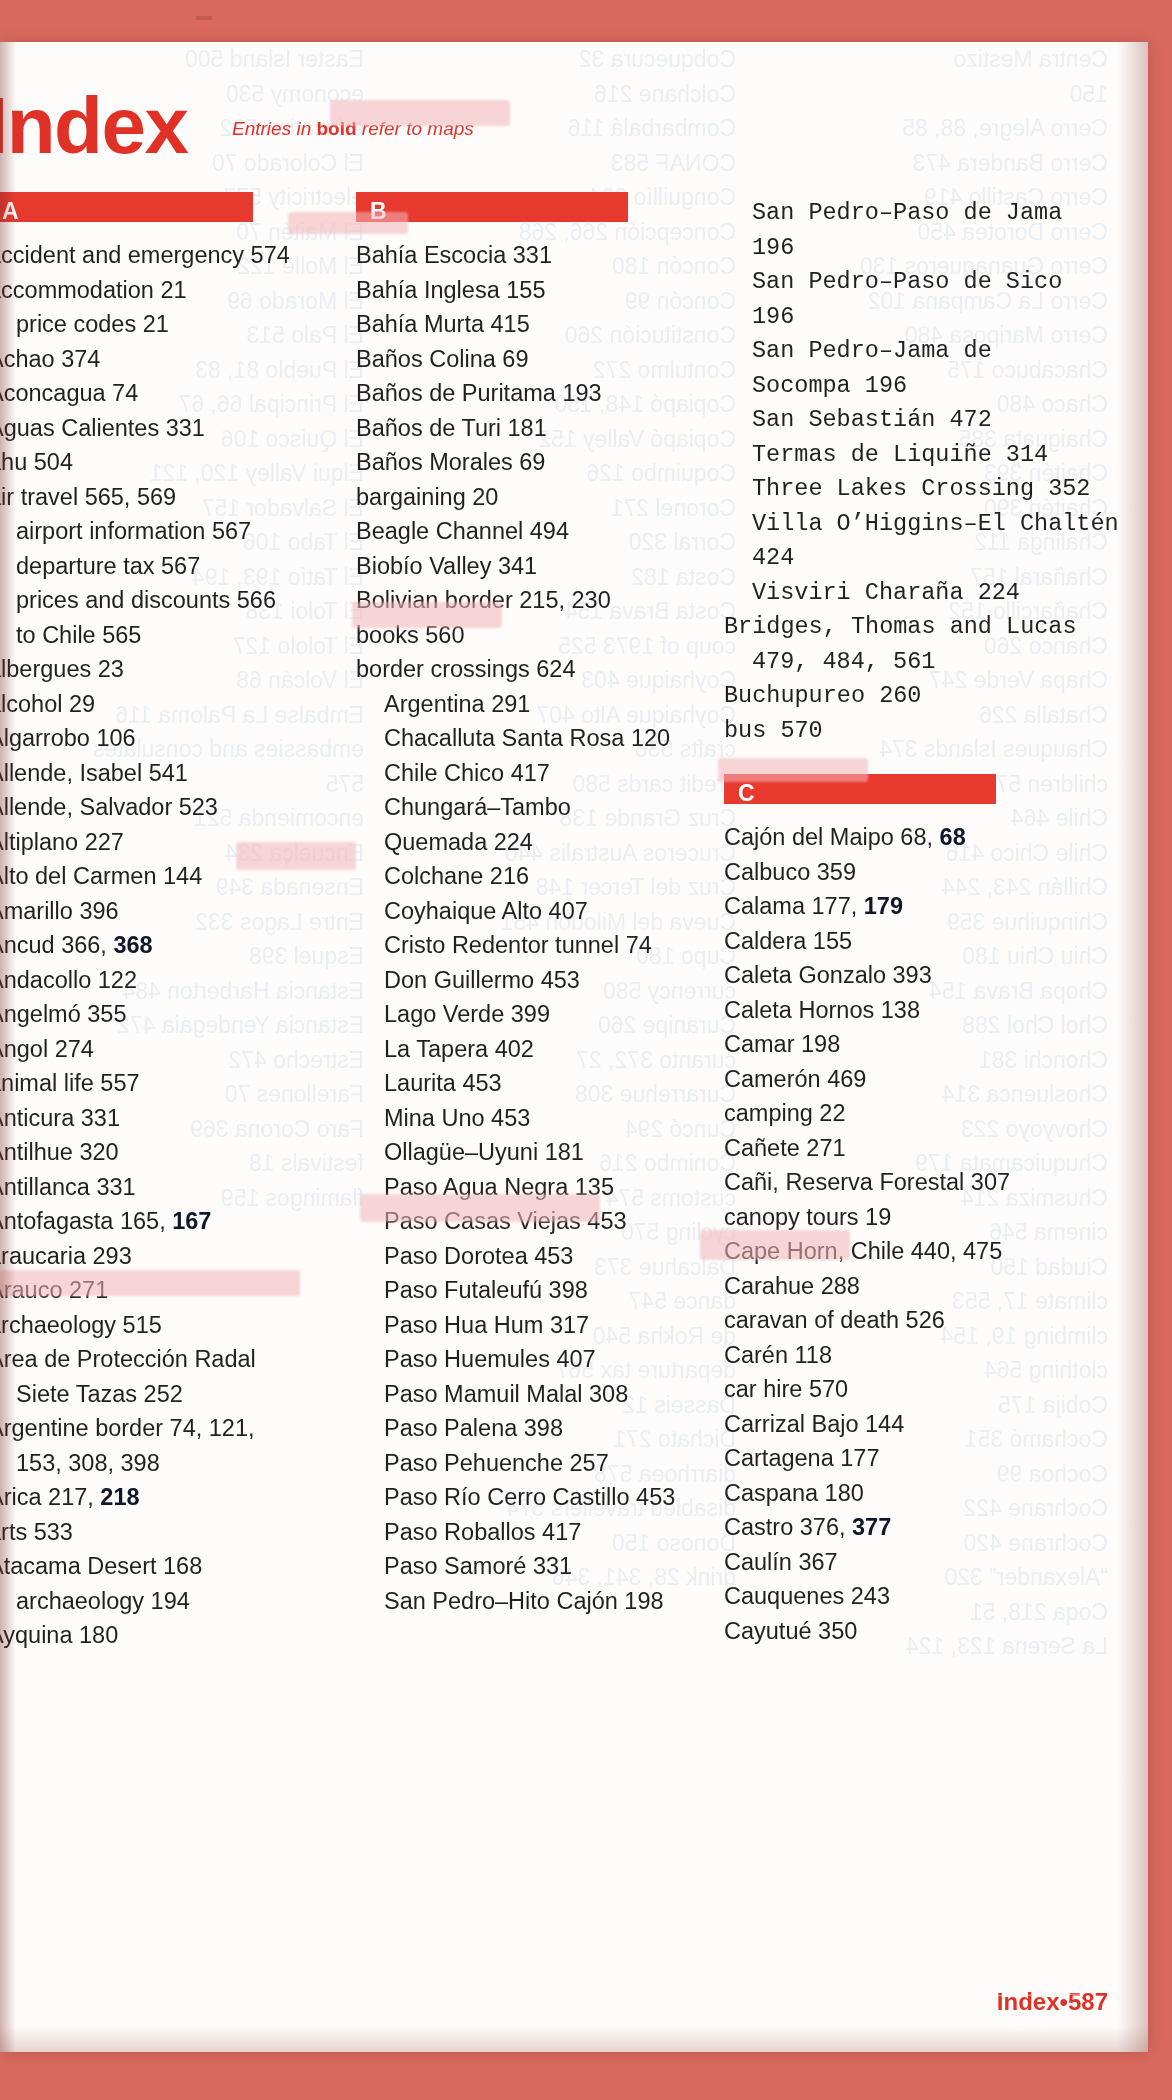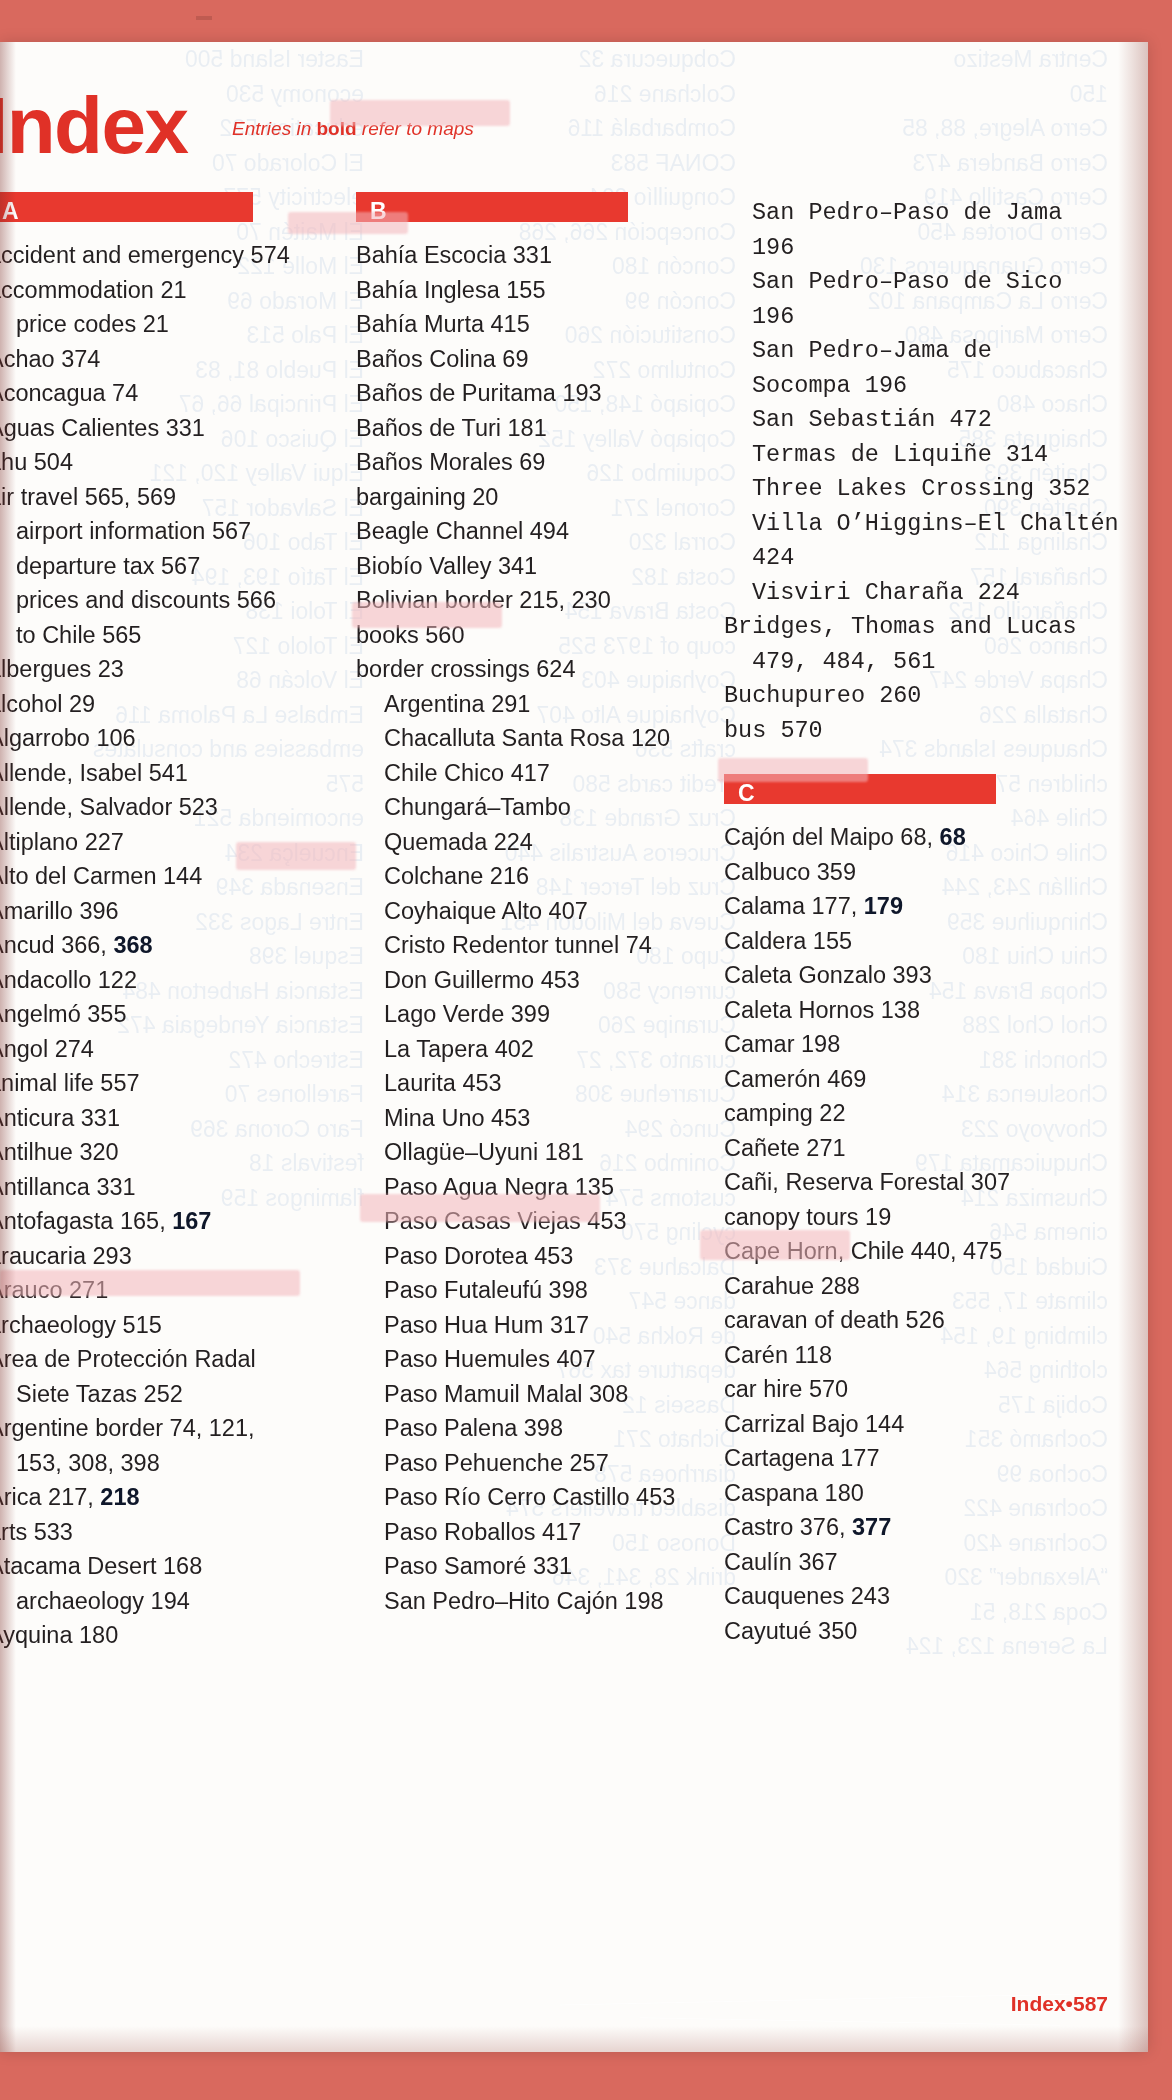--- a/index.html
+++ b/index.html
@@ -135,21 +135,21 @@
     pointer-events: none;
     filter: blur(1px);
   }
 
   
   .folio {
     position: absolute;
     right: 40px;
     bottom: 36px;
     font-weight: bold;
-    font-size: 21px;
+    font-size: 24px;
     color: #e03127;
     white-space: nowrap;
   }
 
   
   .edge-left {
     position: absolute;
     left: 0; top: 0; bottom: 0; width: 16px;
     background: linear-gradient(to right, rgba(120,40,35,0.35), rgba(120,40,35,0.0));
     pointer-events: none;

